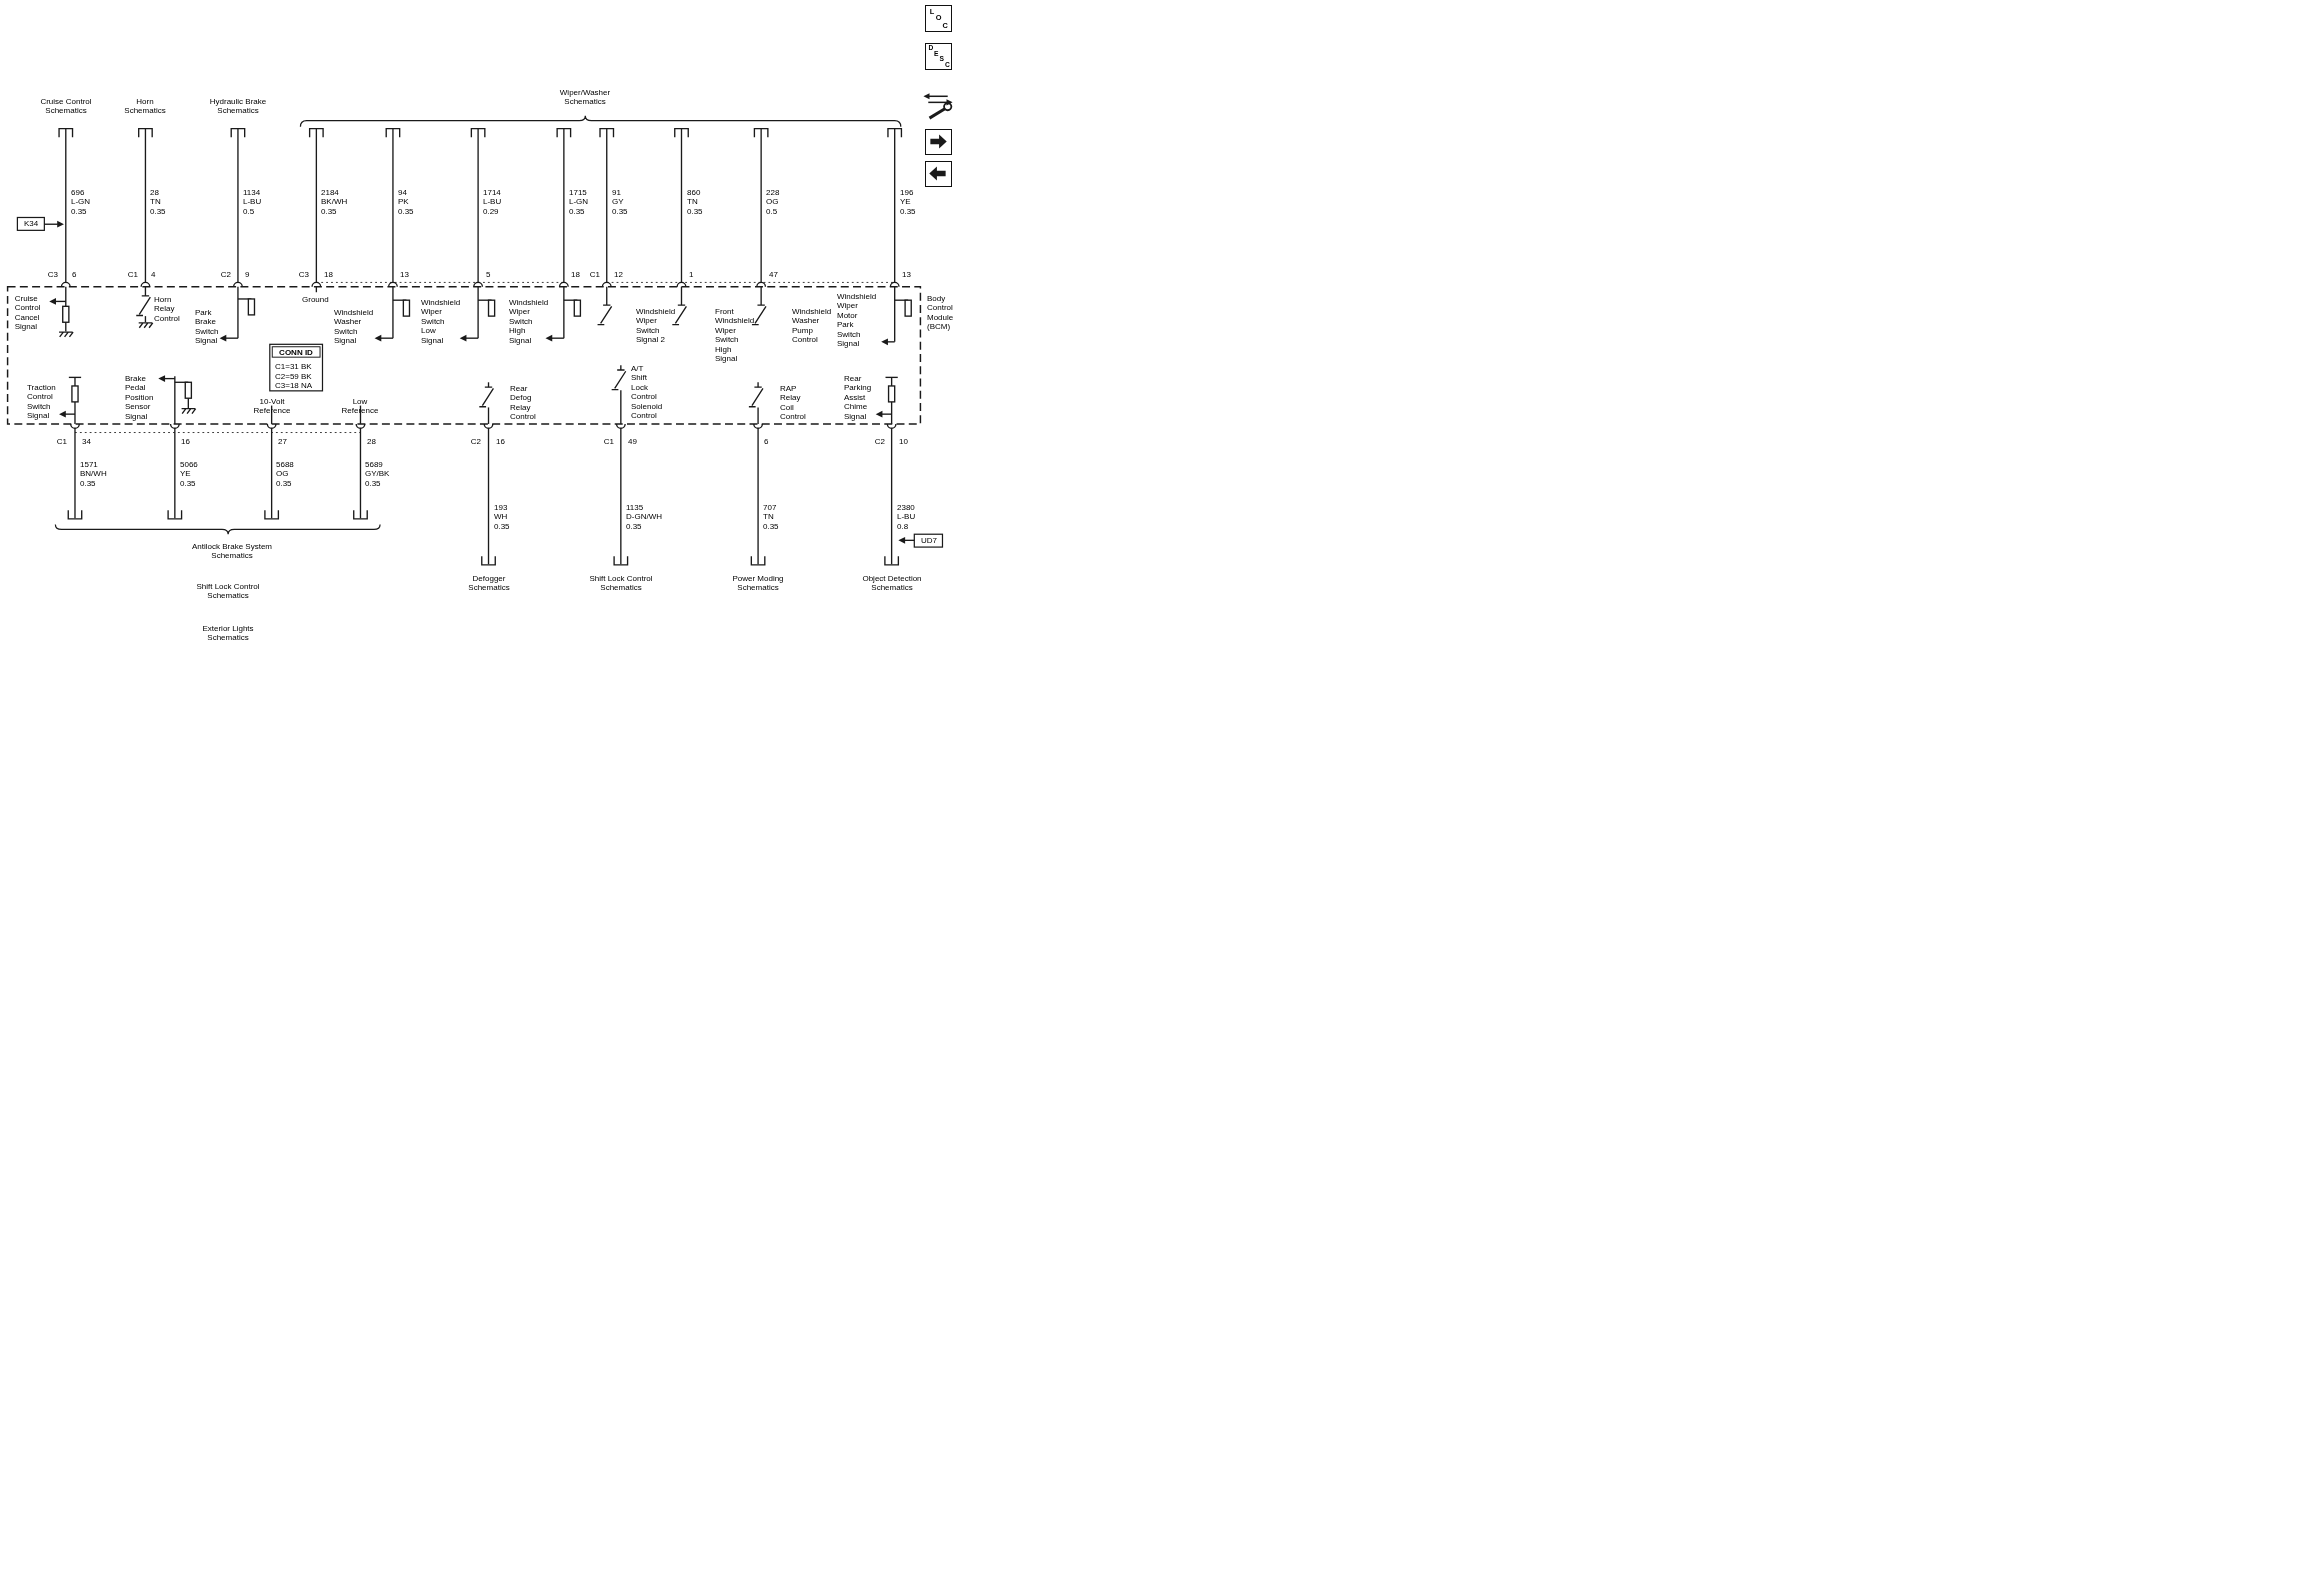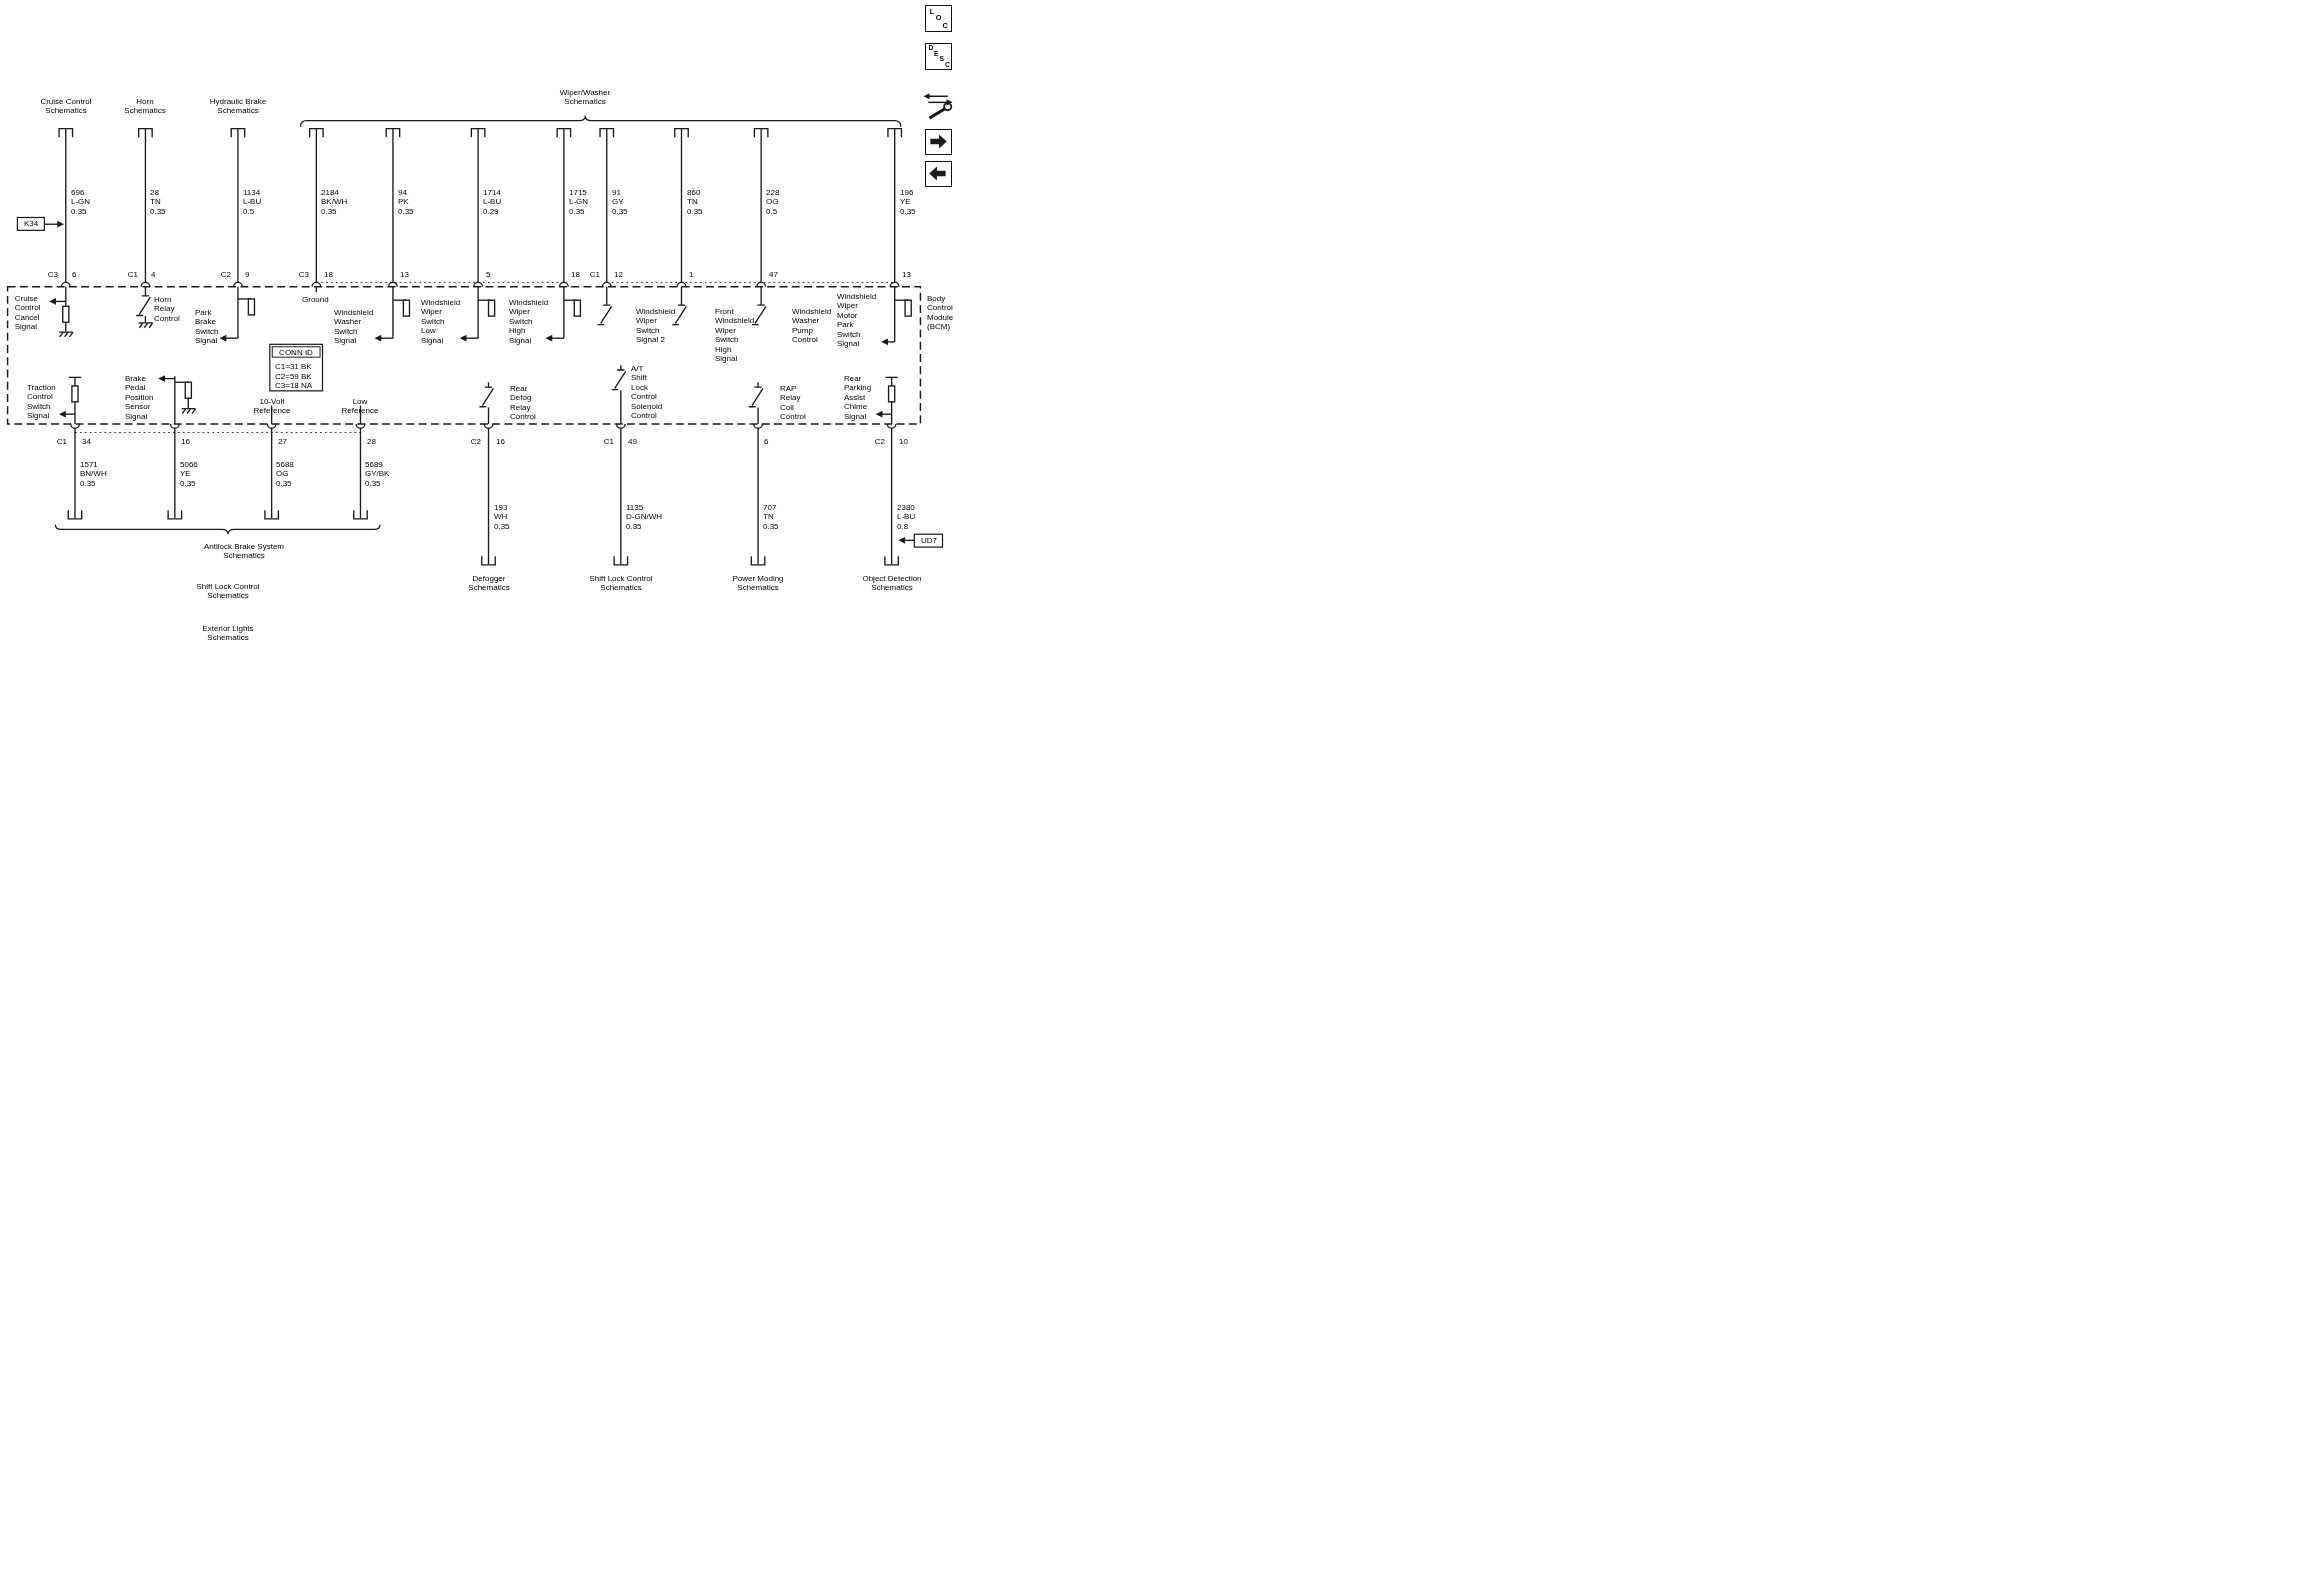--- a/index.html
+++ b/index.html
@@ -318,21 +318,21 @@
 Motor
 Park
 Switch
 Signal</div>
 
 <div class="lbl" style="left:927px;top:294px">Body
 Control
 Module
 (BCM)</div>
 
-<div class="lbl c" style="left:296px;top:348px;font-weight:normal">CONN ID</div>
+<div class="lbl c" style="left:296px;top:348px;font-weight:bold">CONN ID</div>
 <div class="lbl" style="left:275px;top:362px">C1=31 BK</div>
 <div class="lbl" style="left:275px;top:372px">C2=59 BK</div>
 <div class="lbl" style="left:275px;top:381px">C3=18 NA</div>
 
 <div class="lbl" style="left:27px;top:383px">Traction
 Control
 Switch
 Signal</div>
 <div class="lbl" style="left:125px;top:374px">Brake
 Pedal
@@ -394,21 +394,21 @@
 <div class="lbl" style="left:626px;top:503px">1135
 D-GN/WH
 0.35</div>
 <div class="lbl" style="left:763px;top:503px">707
 TN
 0.35</div>
 <div class="lbl" style="left:897px;top:503px">2380
 L-BU
 0.8</div>
 
-<div class="lbl c" style="left:244px;top:542px">Antilock Brake System
+<div class="lbl c" style="left:232px;top:542px">Antilock Brake System
 Schematics</div>
 <div class="lbl c" style="left:228px;top:582px">Shift Lock Control
 Schematics</div>
 <div class="lbl c" style="left:228px;top:624px">Exterior Lights
 Schematics</div>
 <div class="lbl c" style="left:489px;top:574px">Defogger
 Schematics</div>
 <div class="lbl c" style="left:621px;top:574px">Shift Lock Control
 Schematics</div>
 <div class="lbl c" style="left:758px;top:574px">Power Moding

